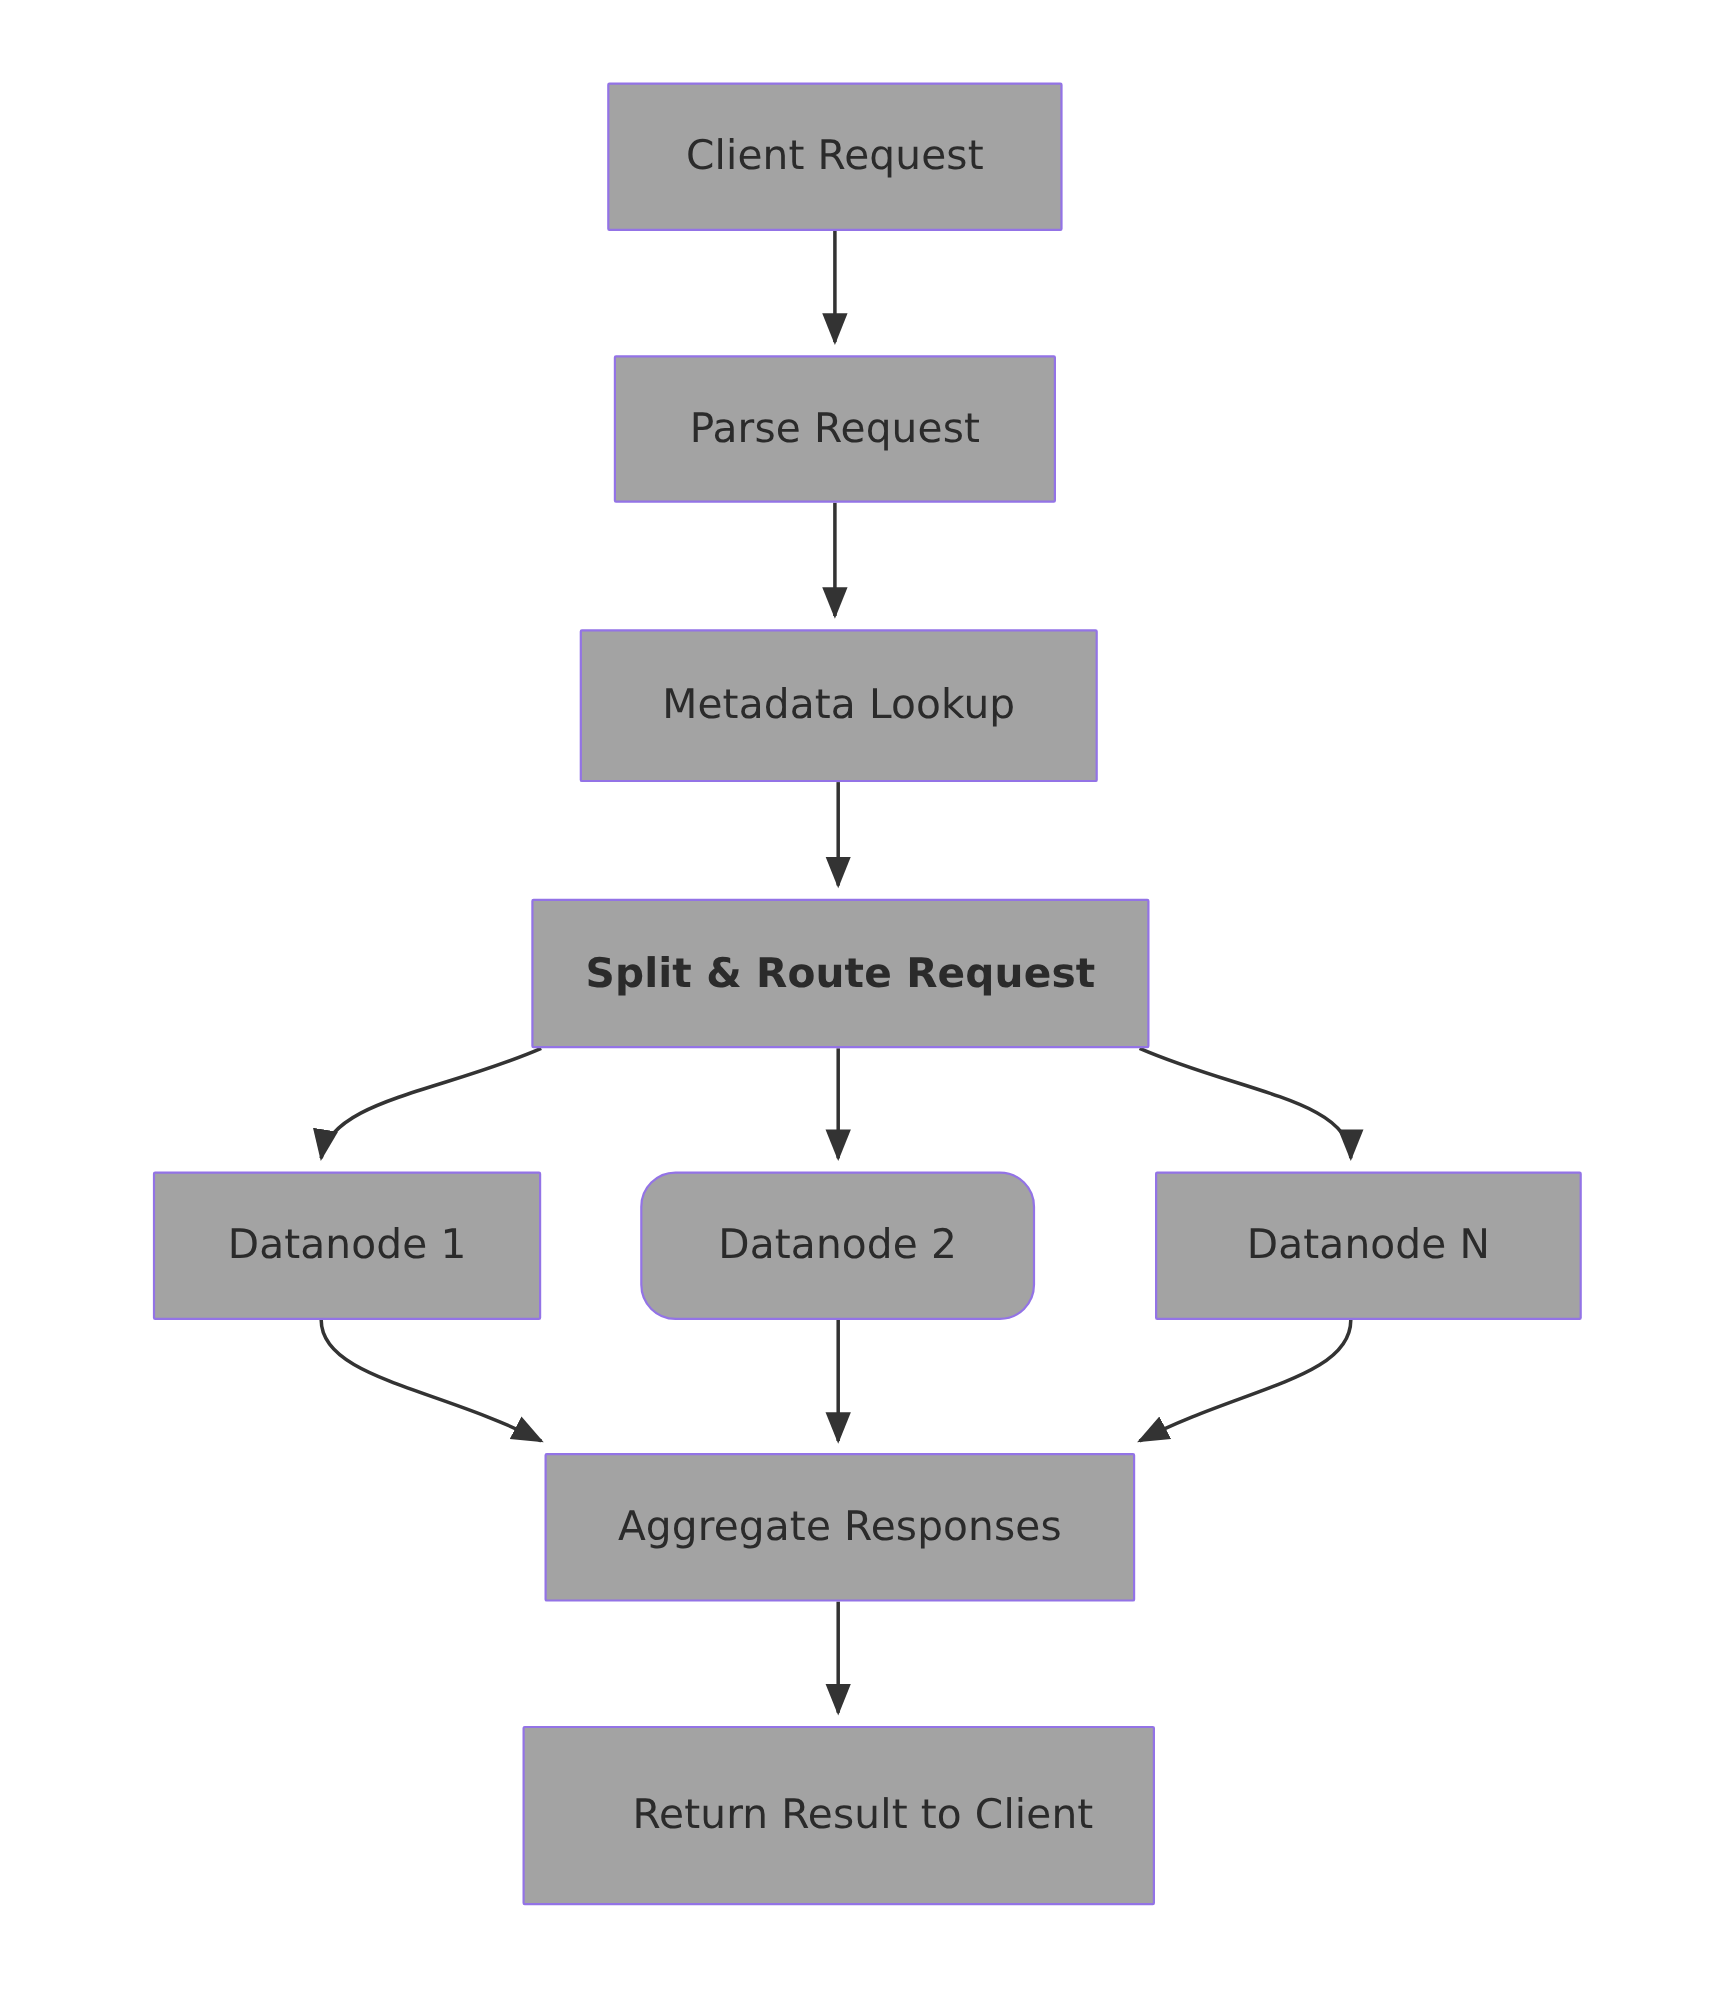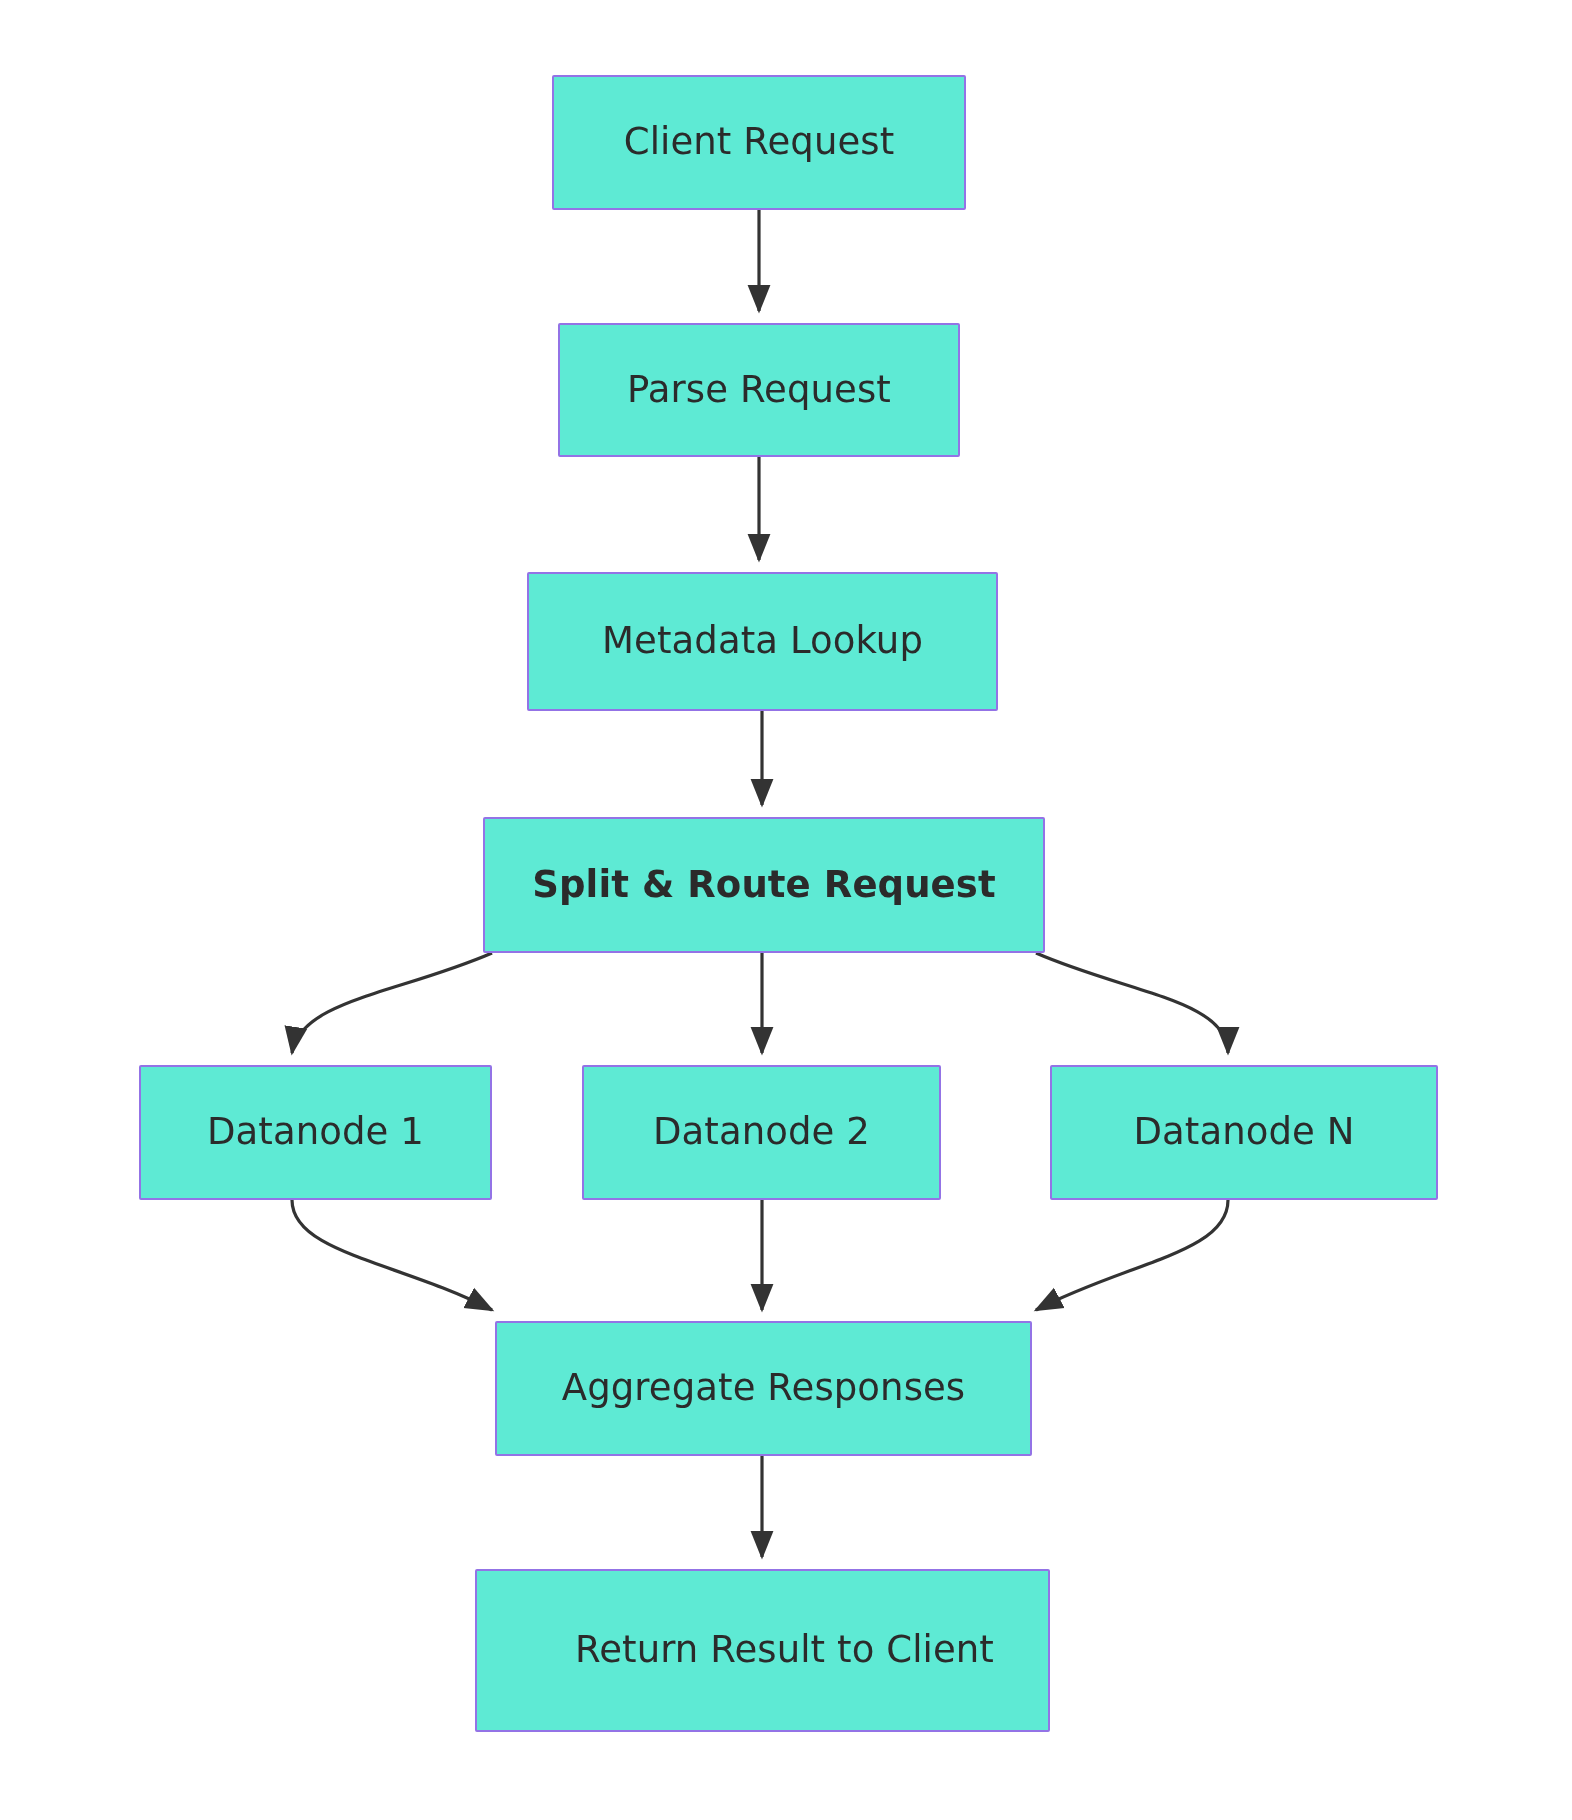--- a/index.html
+++ b/index.html
@@ -22,21 +22,21 @@
   #edge-layer {
     position: absolute;
     inset: 0;
     width: 1572px;
     height: 1820px;
     pointer-events: none;
   }
   .flow-node {
     position: absolute;
     box-sizing: border-box;
-    background: #5eead4;
+    background: #a3a3a3;
     border: 2px solid #9373e6;
     border-radius: 2px;
     display: flex;
     align-items: center;
     justify-content: center;
     color: #2b2b2b;
     font-size: 37px;
     font-weight: 400;
     letter-spacing: 0.1px;
     line-height: 1.1;
@@ -86,21 +86,21 @@
   </div>
 
   <div class="flow-node" style="left:483px; top:817px; width:562px; height:136px;font-weight:bold;">
     <span class="node-label">Split &amp; Route Request</span>
   </div>
 
   <div class="flow-node" style="left:115px; top:1065px; width:353px; height:135px;margin-left:24px;">
     <span class="node-label">Datanode 1</span>
   </div>
 
-  <div class="flow-node" style="left:582px; top:1065px; width:359px; height:135px;">
+  <div class="flow-node" style="left:582px; top:1065px; width:359px; height:135px;border-radius:32px;">
     <span class="node-label">Datanode 2</span>
   </div>
 
   <div class="flow-node" style="left:1050px; top:1065px; width:388px; height:135px;">
     <span class="node-label">Datanode N</span>
   </div>
 
   <div class="flow-node" style="left:495px; top:1321px; width:537px; height:135px;">
     <span class="node-label">Aggregate Responses</span>
   </div>

